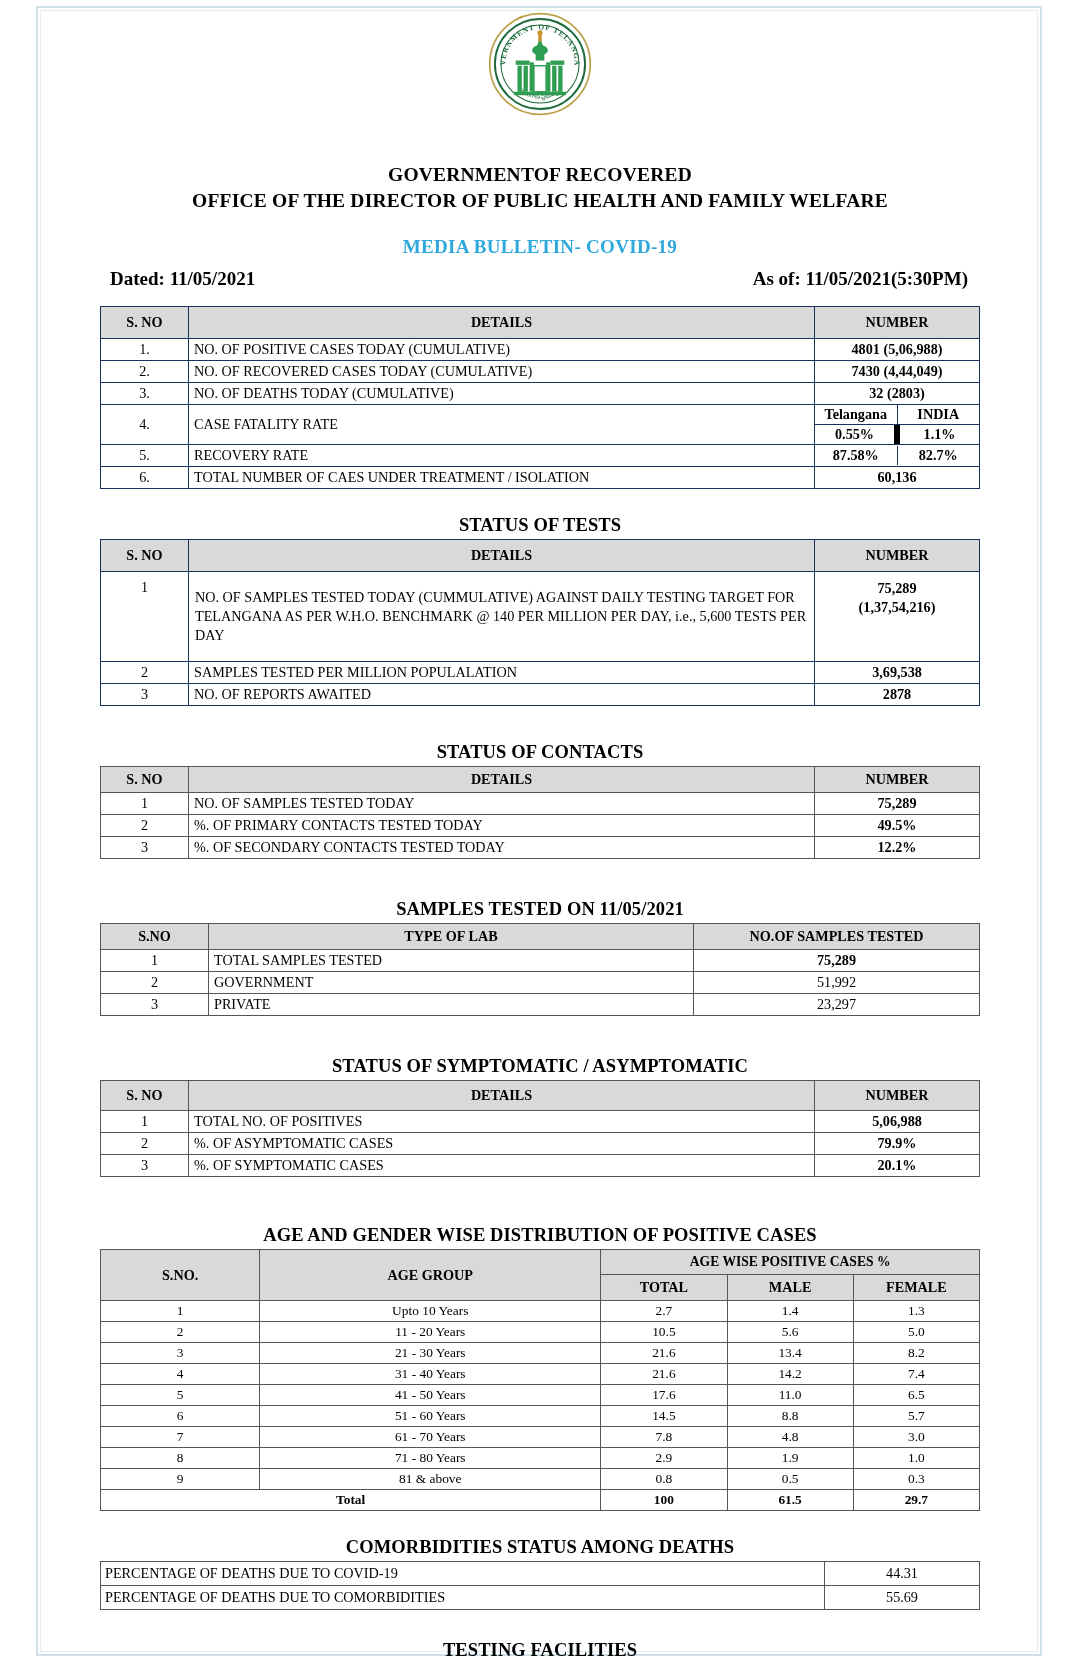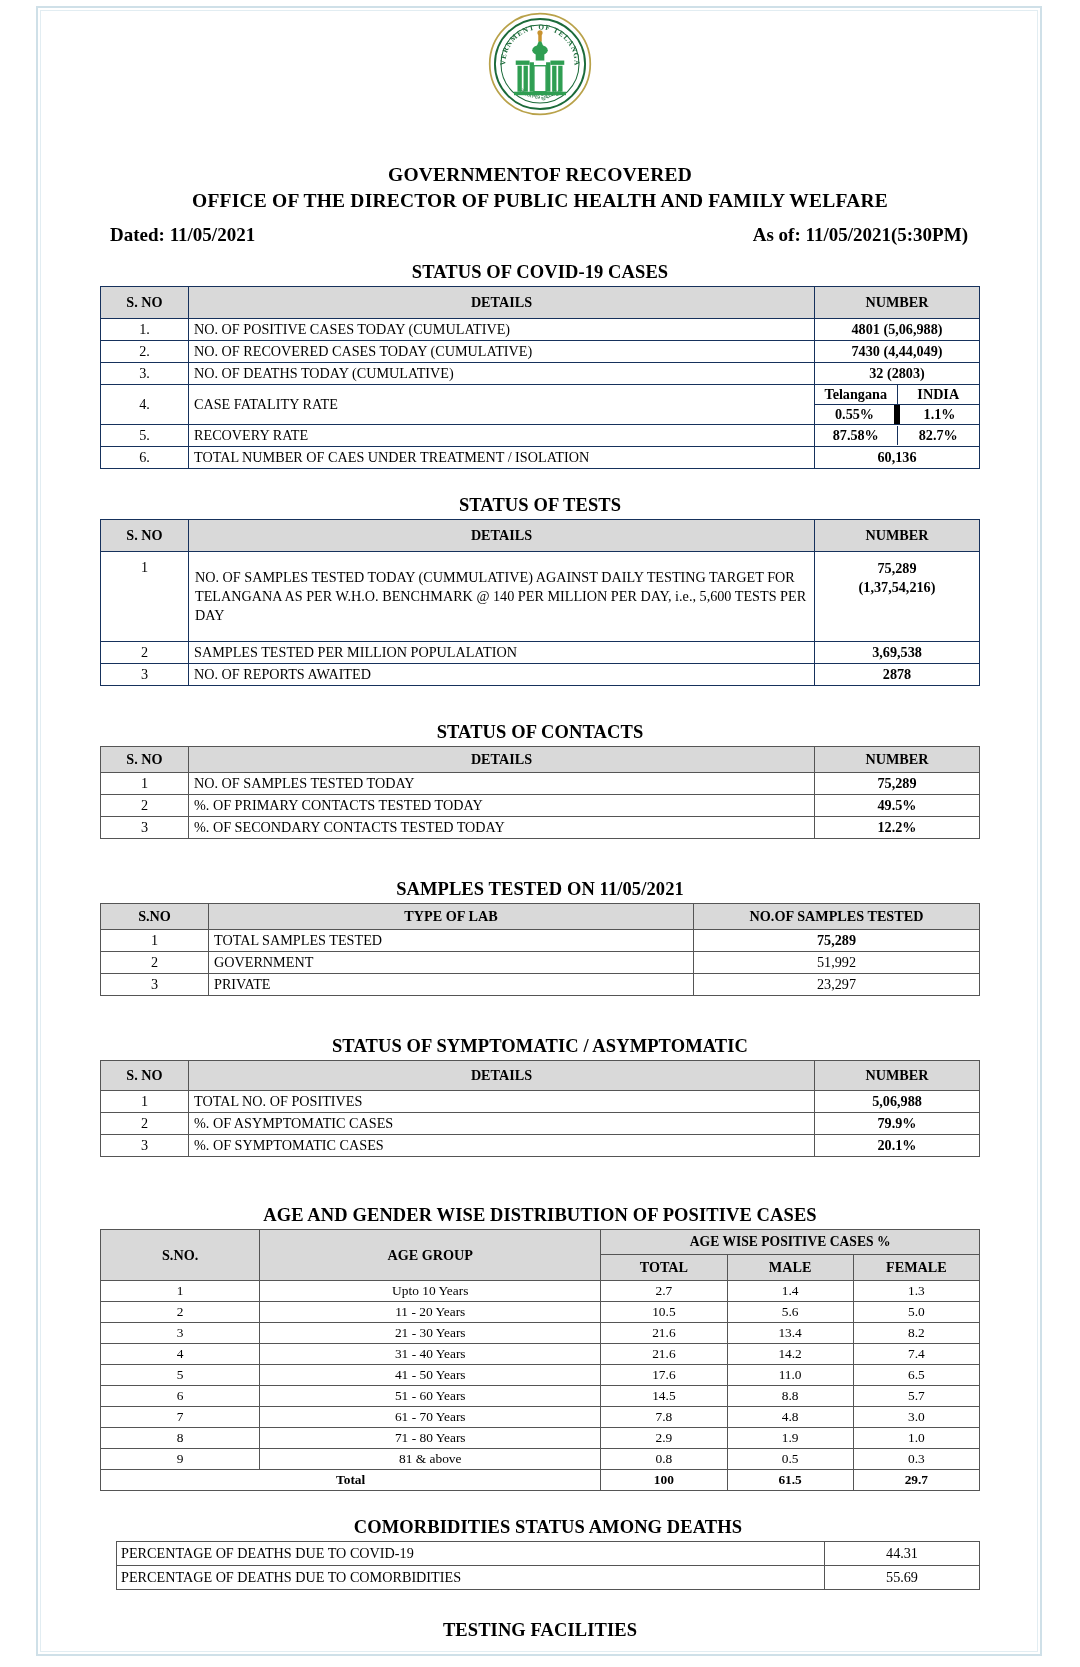--- a/index.html
+++ b/index.html
@@ -199,28 +199,28 @@
           </g>
         </svg>
       </span>
     </div>
 
     <div class="org-lines">
       <div class="org-line">GOVERNMENTOF RECOVERED</div>
       <div class="org-line">OFFICE OF THE DIRECTOR OF PUBLIC HEALTH AND FAMILY WELFARE</div>
     </div>
 
+    <div class="bulletin-title">MEDIA BULLETIN- COVID-19</div>
 
     <div class="date-row">
       <div>Dated: 11/05/2021</div>
       <div>As of: 11/05/2021(5:30PM)</div>
     </div>
 
     <div class="sec" style="margin-top:16px;">
-      <div class="sec-title">STATUS OF COVID-19 CASES</div>
       <table class="navyline t1">
         <colgroup>
             <col class="w-sno">
             <col>
             <col class="w-num">
           </colgroup>
         <thead>
           <tr class="hdr-tall">
             <th>S. NO</th>
             <th>DETAILS</th>
@@ -537,21 +537,21 @@
           <tr>
             <td class="c b" colspan="2">Total</td>
             <td class="c b">100</td>
             <td class="c b">61.5</td>
             <td class="c b">29.7</td>
           </tr>
         </tbody>
       </table>
     </div>
 
-    <div class="sec" style="margin-top:26px;margin-left:16px;">
+    <div class="sec" style="margin-top:26px;">
       <div class="sec-title">COMORBIDITIES STATUS AMONG DEATHS</div>
       <table class="grayline t7">
         <colgroup>
             <col>
             <col class="w-val2">
           </colgroup>
         <tbody>
           <tr>
             <td class="l">PERCENTAGE OF DEATHS DUE TO COVID-19</td>
             <td class="c">44.31</td>

